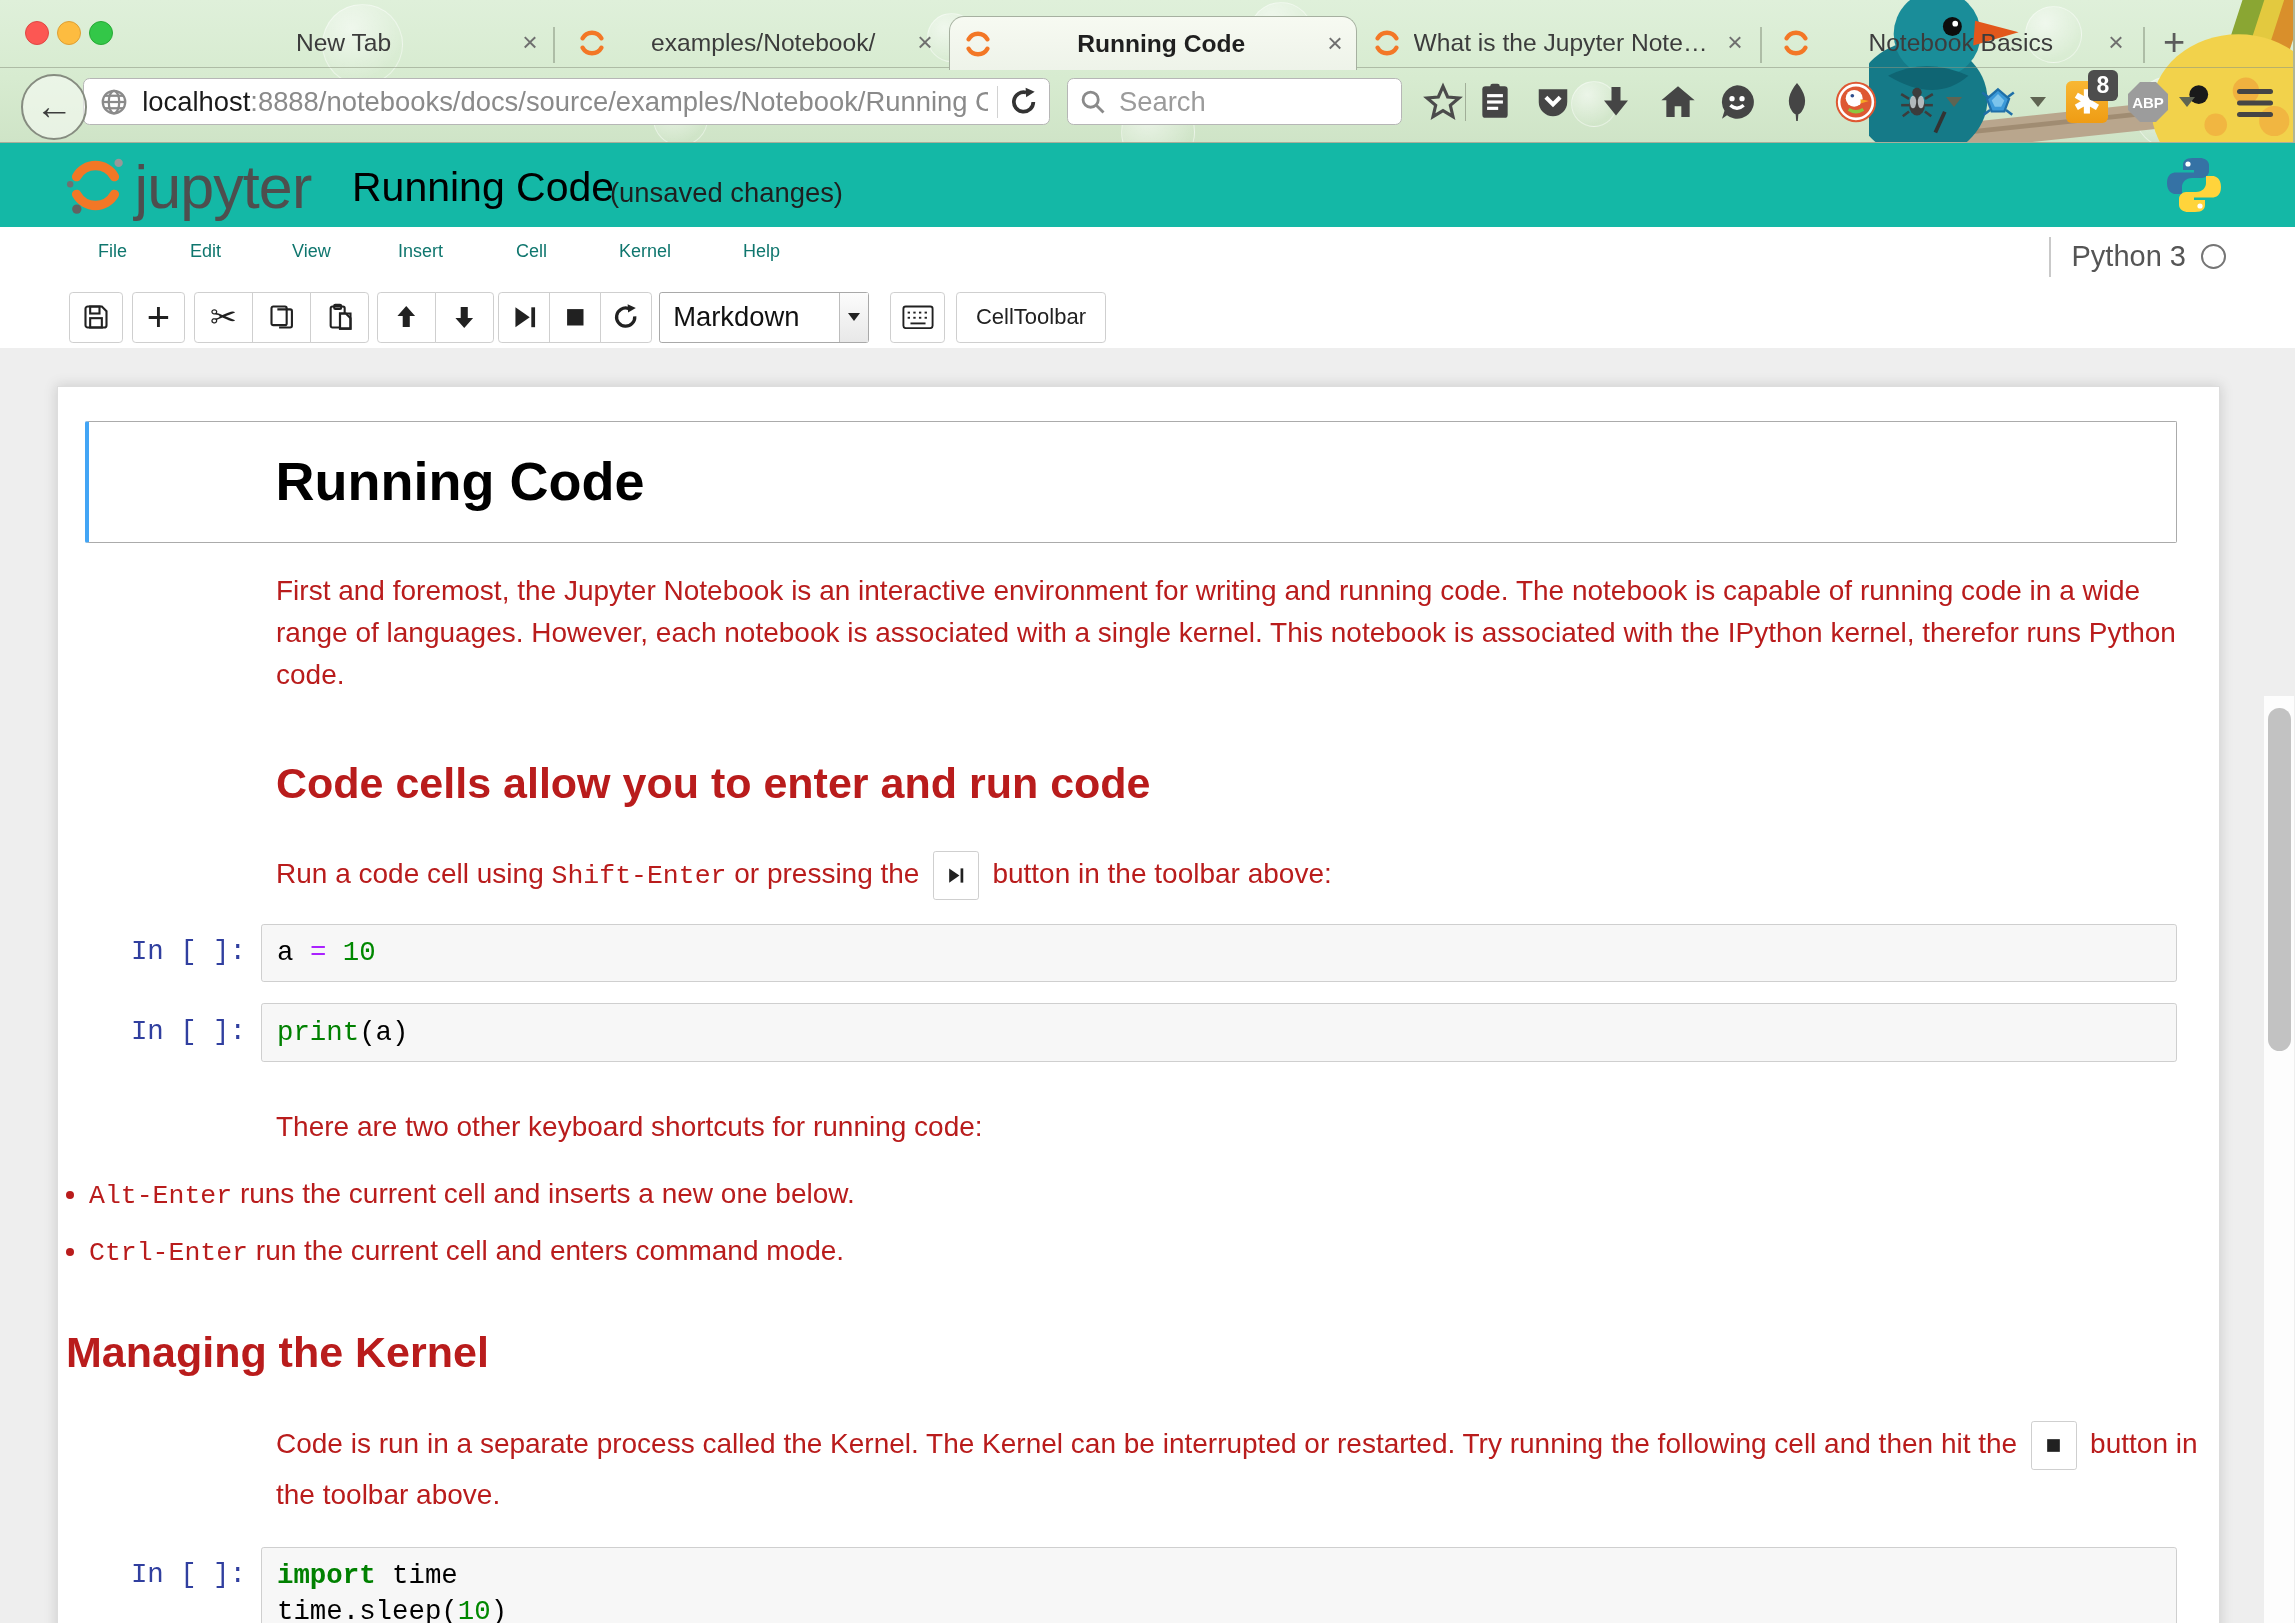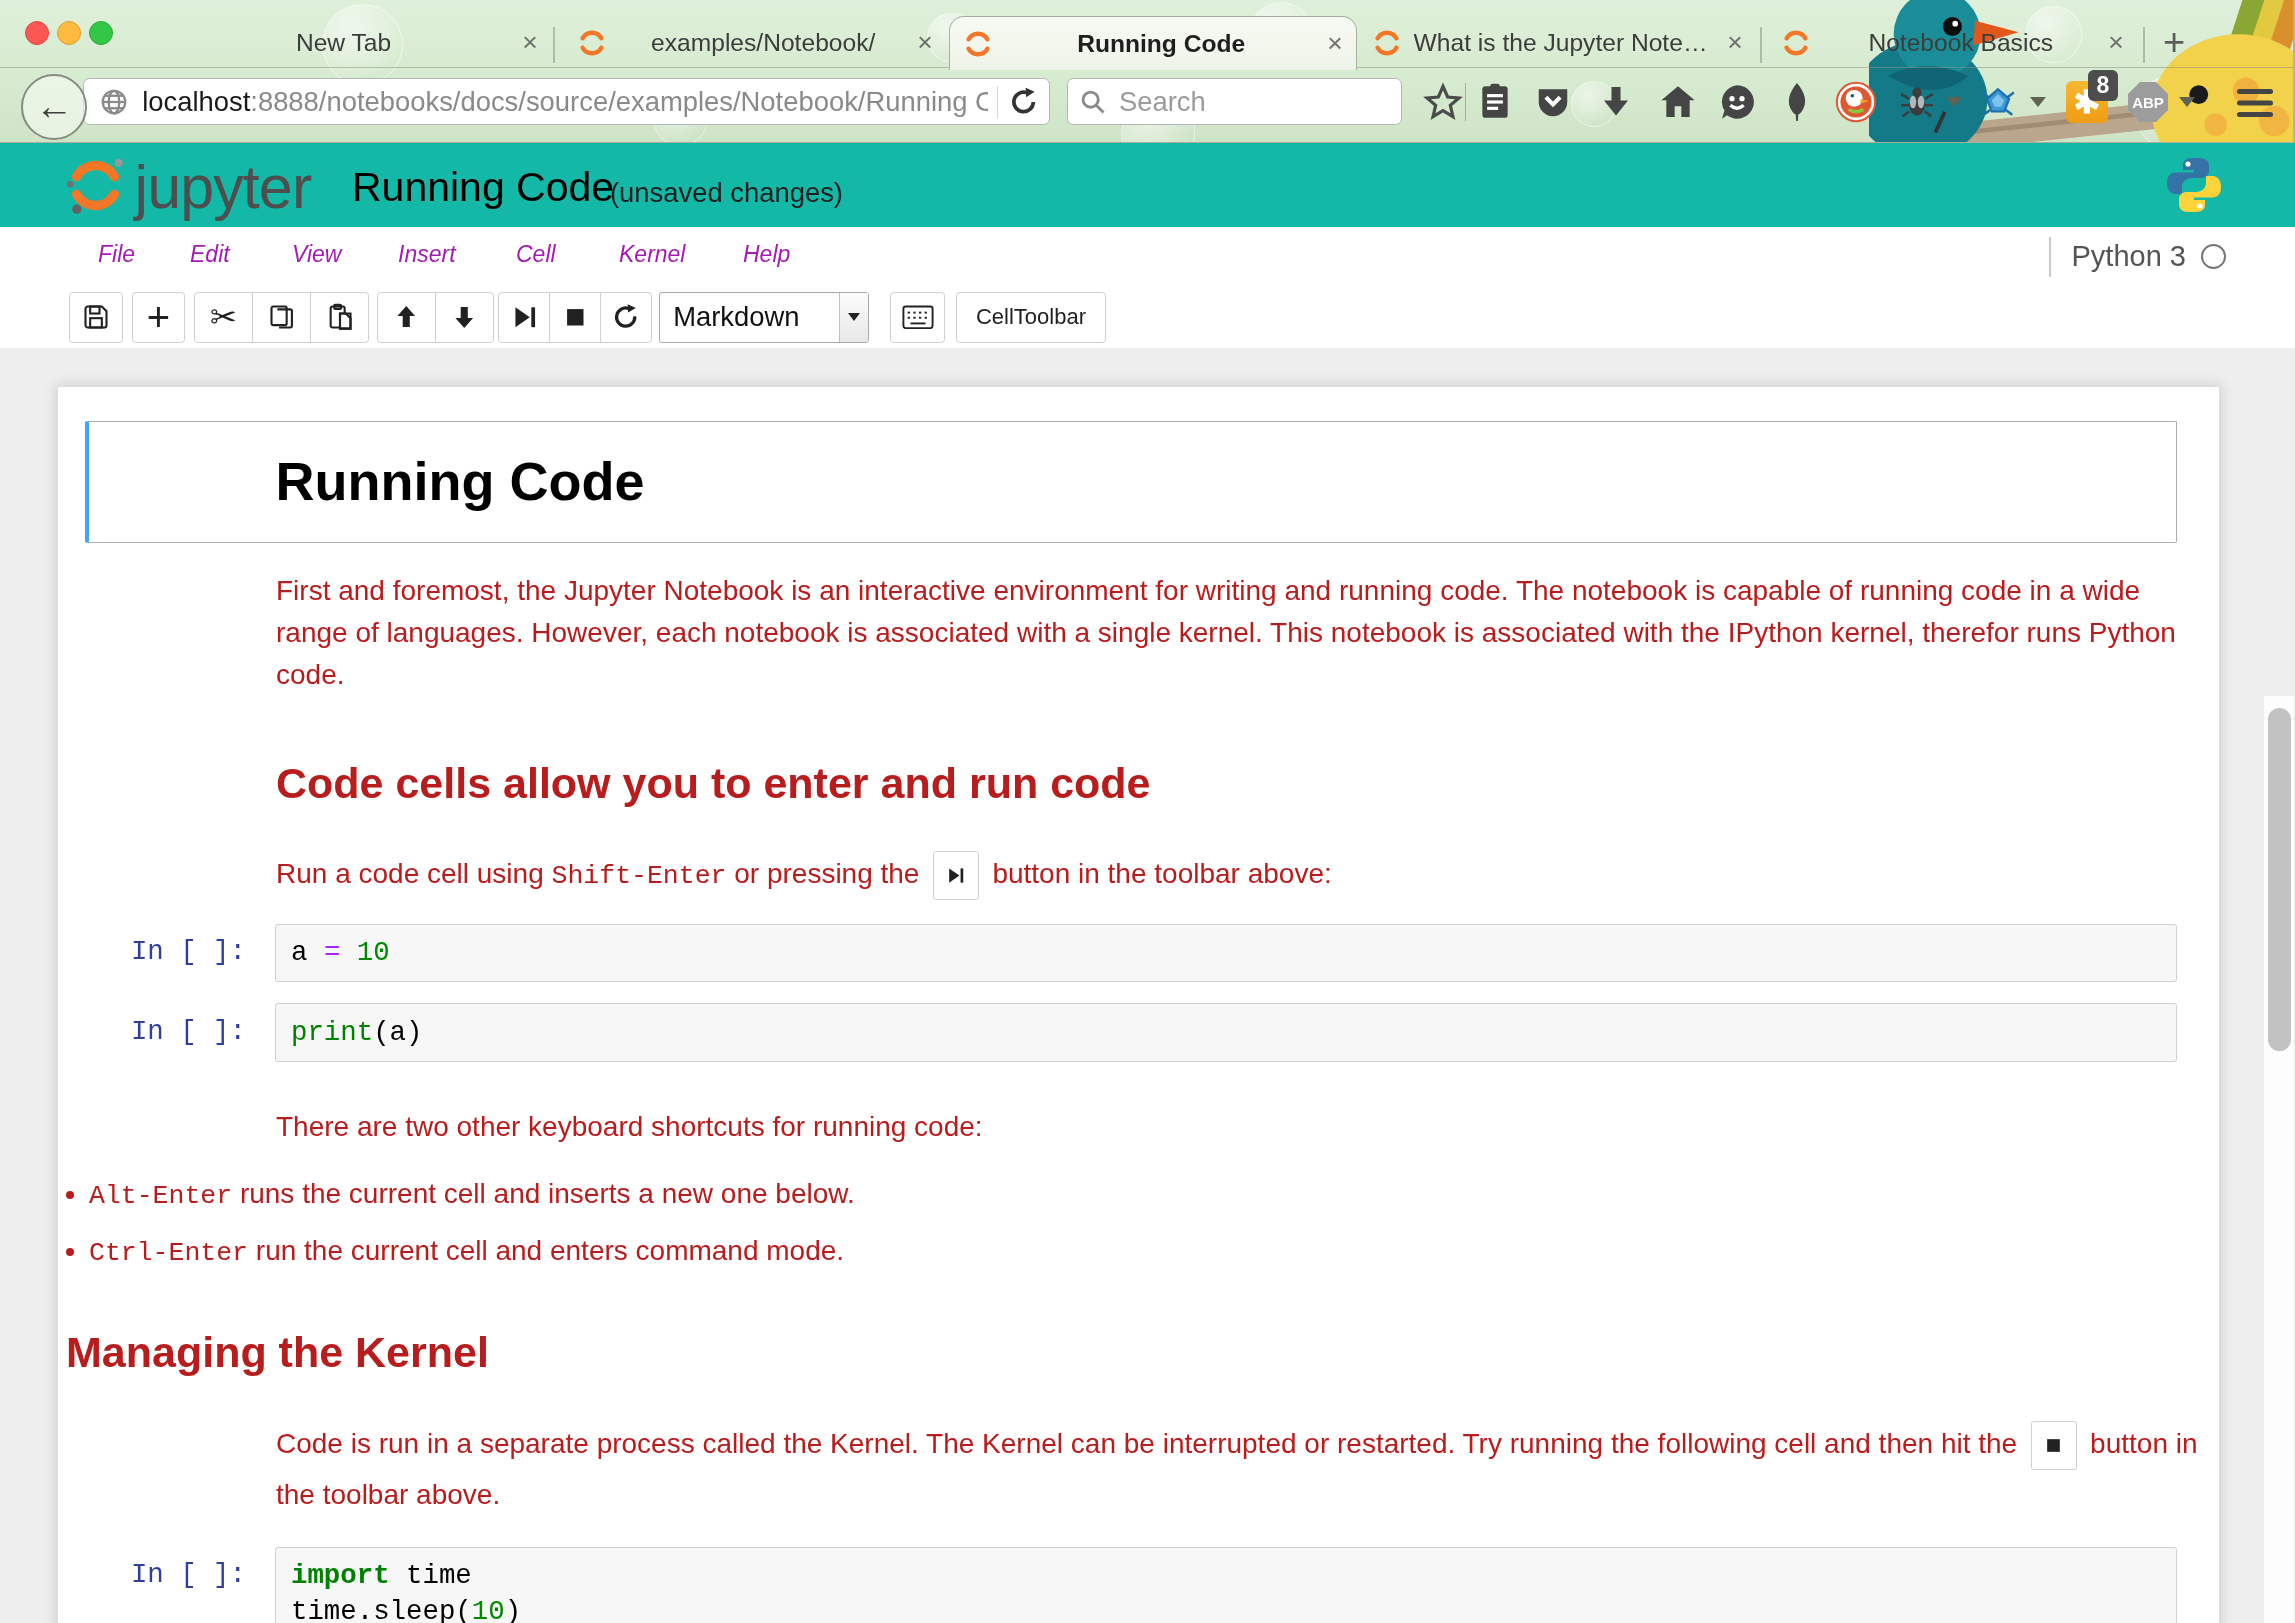--- a/index.html
+++ b/index.html
@@ -52,21 +52,21 @@
   .burger{width:36px;height:5.7px;background:#454545;border-radius:2.8px;box-shadow:0 11.4px 0 #454545,0 23px 0 #454545;margin-top:-21px;}
   #win-edge{position:absolute;right:0;top:0;width:2.8px;height:142px;background:#b0b595;z-index:9;}
   
   #site-header{position:absolute;left:0;top:143px;width:2296px;height:84px;background:#14b8a6;}
   #jlogo{position:absolute;left:66px;top:13.2px;display:flex;align-items:flex-end;}
   #jlogo-text{font-size:61px;color:#4e4e4e;letter-spacing:-0.9px;line-height:55px;margin-left:9.5px;}
   #nb-title{position:absolute;left:352px;top:21px;font-size:41px;color:#000;}
   #nb-status{position:absolute;left:610px;top:34px;font-size:27.4px;color:#1f1f1f;}
   #pylogo{position:absolute;right:70px;top:9.5px;}
   #menubar{position:absolute;left:0;top:227px;width:2296px;height:59px;background:#fff;border-bottom:0.9px solid #e3e3e3;}
-  .menu-item{position:absolute;top:14px;font-size:23px;color:#a21caf;font-style:italic;}
+  .menu-item{position:absolute;top:14px;font-size:18px;color:#0f766e;}
   #kernel-box{position:absolute;right:70px;top:7.6px;height:44px;display:flex;align-items:center;}
   #kernel-box .kdiv{width:1.9px;height:40px;background:#c9c9c9;margin-right:21px;}
   #kernel-name{font-size:29px;color:#555;}
   #kernel-ind{width:21px;height:21px;border:2.8px solid #757575;border-radius:50%;margin-left:15px;}
   #nbtoolbar{position:absolute;left:0;top:286px;width:2296px;height:62px;background:#fff;}
   .tbtn{position:absolute;top:5.7px;height:51px;background:#fff;border:0.9px solid #cfcfcf;border-radius:3.8px;
     display:flex;align-items:center;justify-content:center;box-sizing:border-box;color:#212121;}
   .tgroup{position:absolute;top:5.7px;height:51px;display:flex;}
   .tgroup .gbtn{width:59px;height:51px;background:#fff;border:0.9px solid #cfcfcf;display:flex;align-items:center;
     justify-content:center;box-sizing:border-box;margin-left:-0.9px;color:#212121;}
@@ -86,21 +86,21 @@
     padding-top:34px;overflow:hidden;}
   .cell-selected{margin:0 42px 0 26.5px;border:0.9px solid #ababab;border-left:4.7px solid #42A5F5;border-radius:1.9px;
     padding:32px 19px 34px 0;}
   .cell-selected h1{margin:0 0 0 187px;font-size:54px;font-weight:bold;color:#000;line-height:1;}
   .md{margin-left:218px;width:1931px;font-size:28px;line-height:42px;color:#b91c1c;}
   .md.tall{line-height:49px;}
   .md h2{font-size:43px;font-weight:bold;margin:0;line-height:1;}
   code.ic{font-family:"Liberation Mono",monospace;font-size:26.5px;}
   .jbtn-inline{display:inline-flex;align-items:center;justify-content:center;width:44px;height:47px;
     border:0.9px solid #cfcfcf;border-radius:2.8px;background:#fff;vertical-align:middle;margin:0 5.7px;}
-  .code-row{display:flex;align-items:flex-start;margin-right:42px;gap:14px;}
+  .code-row{display:flex;align-items:flex-start;margin-right:42px;}
   .prompt{width:203px;flex:none;text-align:right;padding:12.3px 15px 0 0;box-sizing:border-box;
     font-family:"Liberation Mono",monospace;font-size:27.4px;color:#303F9F;white-space:pre;}
   .code-box{flex:1;background:#f7f7f7;border:0.9px solid #cfcfcf;border-radius:2.8px;padding:10.4px 15px;
     font-family:"Liberation Mono",monospace;font-size:27.4px;line-height:36px;color:#000;white-space:pre;}
   .tok-kw{color:#008000;font-weight:bold;}
   .tok-builtin{color:#008000;}
   .tok-num{color:#080;}
   .tok-op{color:#AA22FF;}
   ul.shortcuts{margin:24.6px 0 0 0;padding-left:31px;}
   ul.shortcuts li{margin-bottom:13.2px;}

